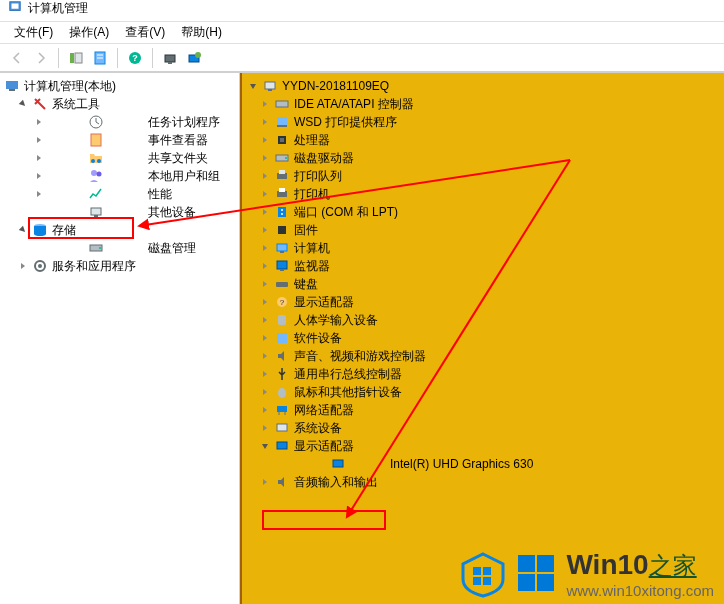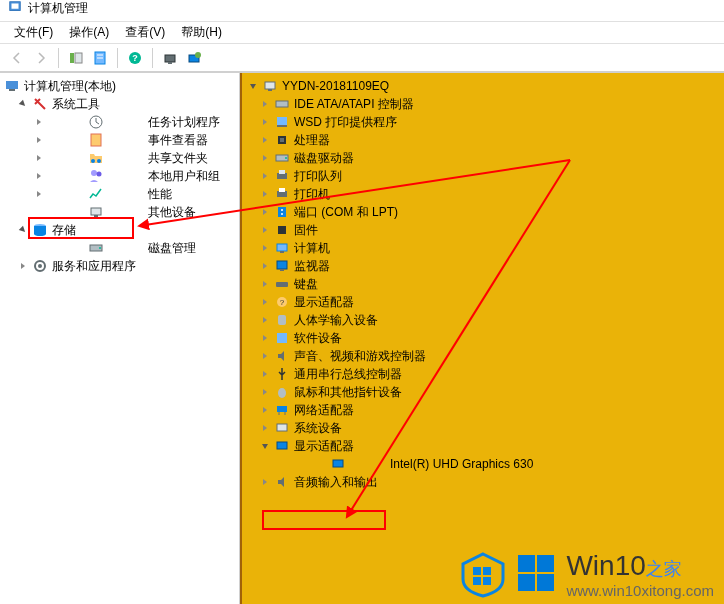--- a/index.html
+++ b/index.html
@@ -19,22 +19,22 @@
 .expander { width: 14px; height: 14px; display: flex; align-items: center; justify-content: center; margin-right: 2px; cursor: pointer; flex-shrink: 0; }
 .expander.empty { visibility: hidden; }
 .node-icon { width: 16px; height: 16px; margin-right: 4px; flex-shrink: 0; }
 .node-label { font-size: 12px; color: #000; }
 .indent-0 { padding-left: 2px; }
 .indent-1 { padding-left: 14px; }
 .indent-2 { padding-left: 30px; gap: 40px; }
 .highlight-box { border: 2px solid #ff0000; position: absolute; pointer-events: none; }
 .arrow-line { position: absolute; pointer-events: none; }
 .watermark { position: absolute; right: 10px; bottom: 5px; display: flex; align-items: center; gap: 8px; }
-.watermark .logo-text { font-size: 28px; font-weight: 400; color: #333; text-align: center; }
-.watermark .logo-sub { font-size: 18px; color: #3b82f6; font-weight: 400; }
+.watermark .logo-text { font-size: 28px; font-weight: 700; color: #333; text-align: center; }
+.watermark .logo-sub { font-size: 24px; color: #14532d; font-weight: 400; text-decoration: underline; }
 .watermark .url { font-size: 15px; color: #666; }
 svg { display: block; }
 </style>
 </head>
 <body>
 
 <div class="titlebar">
   <span class="icon">
     <svg viewBox="0 0 16 16">
         <rect x="2" y="2" width="12" height="10" fill="#4a90d9" stroke="#2a70b9"></rect>

